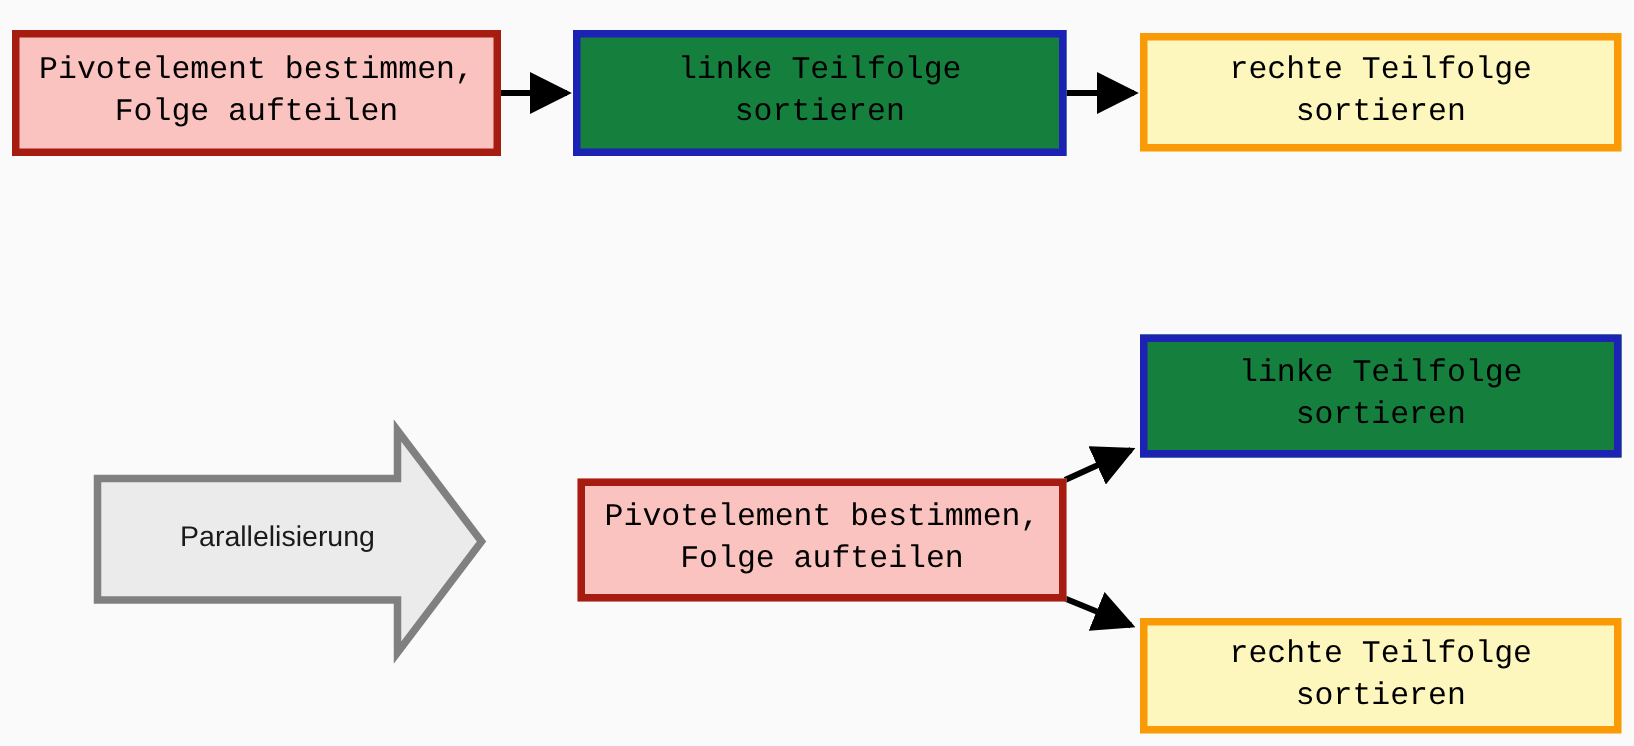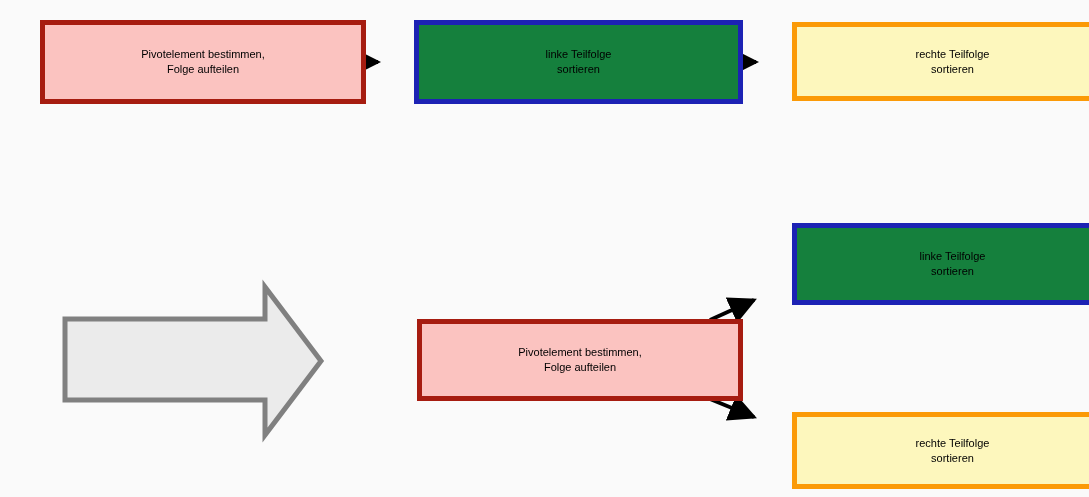--- a/index.html
+++ b/index.html
@@ -19,25 +19,24 @@
     height: 497px;
   }
   .node {
     position: absolute;
     box-sizing: border-box;
     display: flex;
     align-items: center;
     justify-content: center;
     text-align: center;
     color: #000000;
-    font-size: 11px;
+    font-size: 21px;
     line-height: 1.32;
-    font-family: Liberation Sans, sans-serif;
+    font-family: Liberation Mono, monospace;
     white-space: pre-line;
-    margin-left: 32px;
   }
   .node-red {
     background: #fbc3c0;
     border: 5px solid #a61c10;
   }
   .node-blue {
     background: #15803d;
     border: 5px solid #1c22b4;
   }
   .node-yellow {
@@ -81,20 +80,21 @@
     <line x1="711" y1="62" x2="756" y2="62" stroke="#000000" stroke-width="4" marker-end="url(#ah)"></line>
 
     <line x1="710" y1="320" x2="754" y2="300" stroke="#000000" stroke-width="4" marker-end="url(#ah)"></line>
 
     <line x1="710" y1="399" x2="754" y2="417" stroke="#000000" stroke-width="4" marker-end="url(#ah)"></line>
   </svg>
 
   <svg class="arrow-svg" viewBox="0 0 1089 497">
     <polygon points="65,319 265,319 265,287 321,361 265,435 265,400 65,400" fill="#ebebeb" stroke="#808080" stroke-width="5" stroke-linejoin="miter"></polygon>
   </svg>
+  <div class="bigarrow-label">Parallelisierung</div>
 
   <div class="node node-red" style="left:8px; top:20px; width:326px; height:84px;">Pivotelement bestimmen,
 Folge aufteilen</div>
 
   <div class="node node-blue" style="left:382px; top:20px; width:329px; height:84px;">linke Teilfolge
 sortieren</div>
 
   <div class="node node-yellow" style="left:760px; top:22px; width:321px; height:79px;">rechte Teilfolge
 sortieren</div>
 

